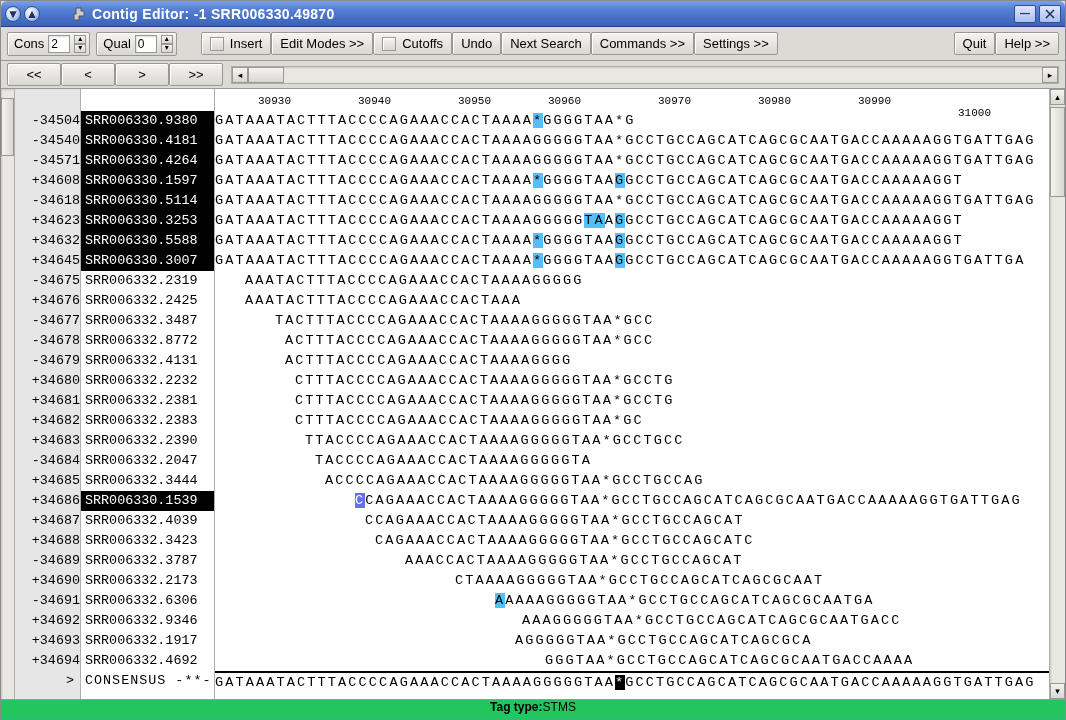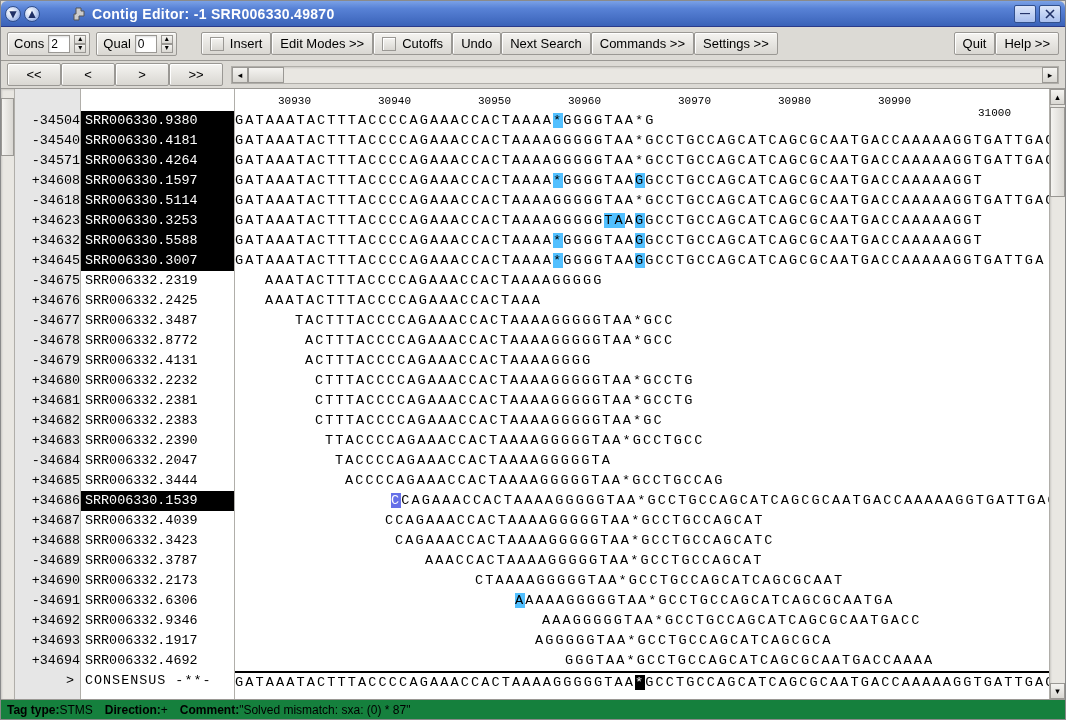--- a/index.html
+++ b/index.html
@@ -168,21 +168,21 @@
     font-size: 13.4px;
     line-height: 20px;
     padding-top: 22px;
     border-right: 1px solid #b0aea9;
     text-align: right;
   }
   .id-col .arrow-cell {
     padding-right: 6px;
   }
   .name-col {
-    width: 154px;
+    width: 134px;
     background: #fff;
     font-family: "Courier New", monospace;
     font-size: 13.4px;
     line-height: 20px;
     padding-top: 22px;
     border-right: 1px solid #b0aea9;
     position: relative;
   }
   .name-col .row, .id-col .row, .seq-col .seqrow {
     height: 20px;
@@ -240,27 +240,28 @@
   }
   .right-scroll-strip .track { flex:1; position:relative; }
   .right-scroll-strip .thumb {
     position:absolute; top:2px; left:0; width:100%; height:90px;
     background: linear-gradient(to right,#f5f4f1,#d9d7d2);
     border: 1px solid #9a9894;
   }
 
   .status {
     height: 20px;
-    background: #15803d;
+    background: #22c55e;
     border-top: 1px solid #9a9894;
     font-size: 12px;
     display:flex; align-items:center;
     padding: 0 6px;
     gap: 12px;
     font-weight: bold;
+    flex-direction: column;
   }
   .status .item { white-space: nowrap; }
   .status .item .val { font-weight: normal; }
 
   .consensus-line {
     border-top: 2px solid #000;
   }
 </style>
 </head>
 <body>
@@ -463,21 +464,21 @@
       <div class="seqrow">
         <span class="seqtext" style="left: 90px;">TTACCCCAGAAACCACTAAAAGGGGGTAA*GCCTGCC</span>
       </div>
       <div class="seqrow">
         <span class="seqtext" style="left: 100px;">TACCCCAGAAACCACTAAAAGGGGGTA</span>
       </div>
       <div class="seqrow">
         <span class="seqtext" style="left: 110px;">ACCCCAGAAACCACTAAAAGGGGGTAA*GCCTGCCAG</span>
       </div>
       <div class="seqrow">
-        <span class="seqtext" style="left: 140px; margin-left: 16px;"><span class="hl-purple">C</span>CAGAAACCACTAAAAGGGGGTAA*GCCTGCCAGCATCAGCGCAATGACCAAAAAGGTGATTGAG</span>
+        <span class="seqtext" style="left: 140px;"><span class="hl-purple">C</span>CAGAAACCACTAAAAGGGGGTAA*GCCTGCCAGCATCAGCGCAATGACCAAAAAGGTGATTGAG</span>
       </div>
       <div class="seqrow">
         <span class="seqtext" style="left: 150px;">CCAGAAACCACTAAAAGGGGGTAA*GCCTGCCAGCAT</span>
       </div>
       <div class="seqrow">
         <span class="seqtext" style="left: 160px;">CAGAAACCACTAAAAGGGGGTAA*GCCTGCCAGCATC</span>
       </div>
       <div class="seqrow">
         <span class="seqtext" style="left: 190px;">AAACCACTAAAAGGGGGTAA*GCCTGCCAGCAT</span>
       </div>

